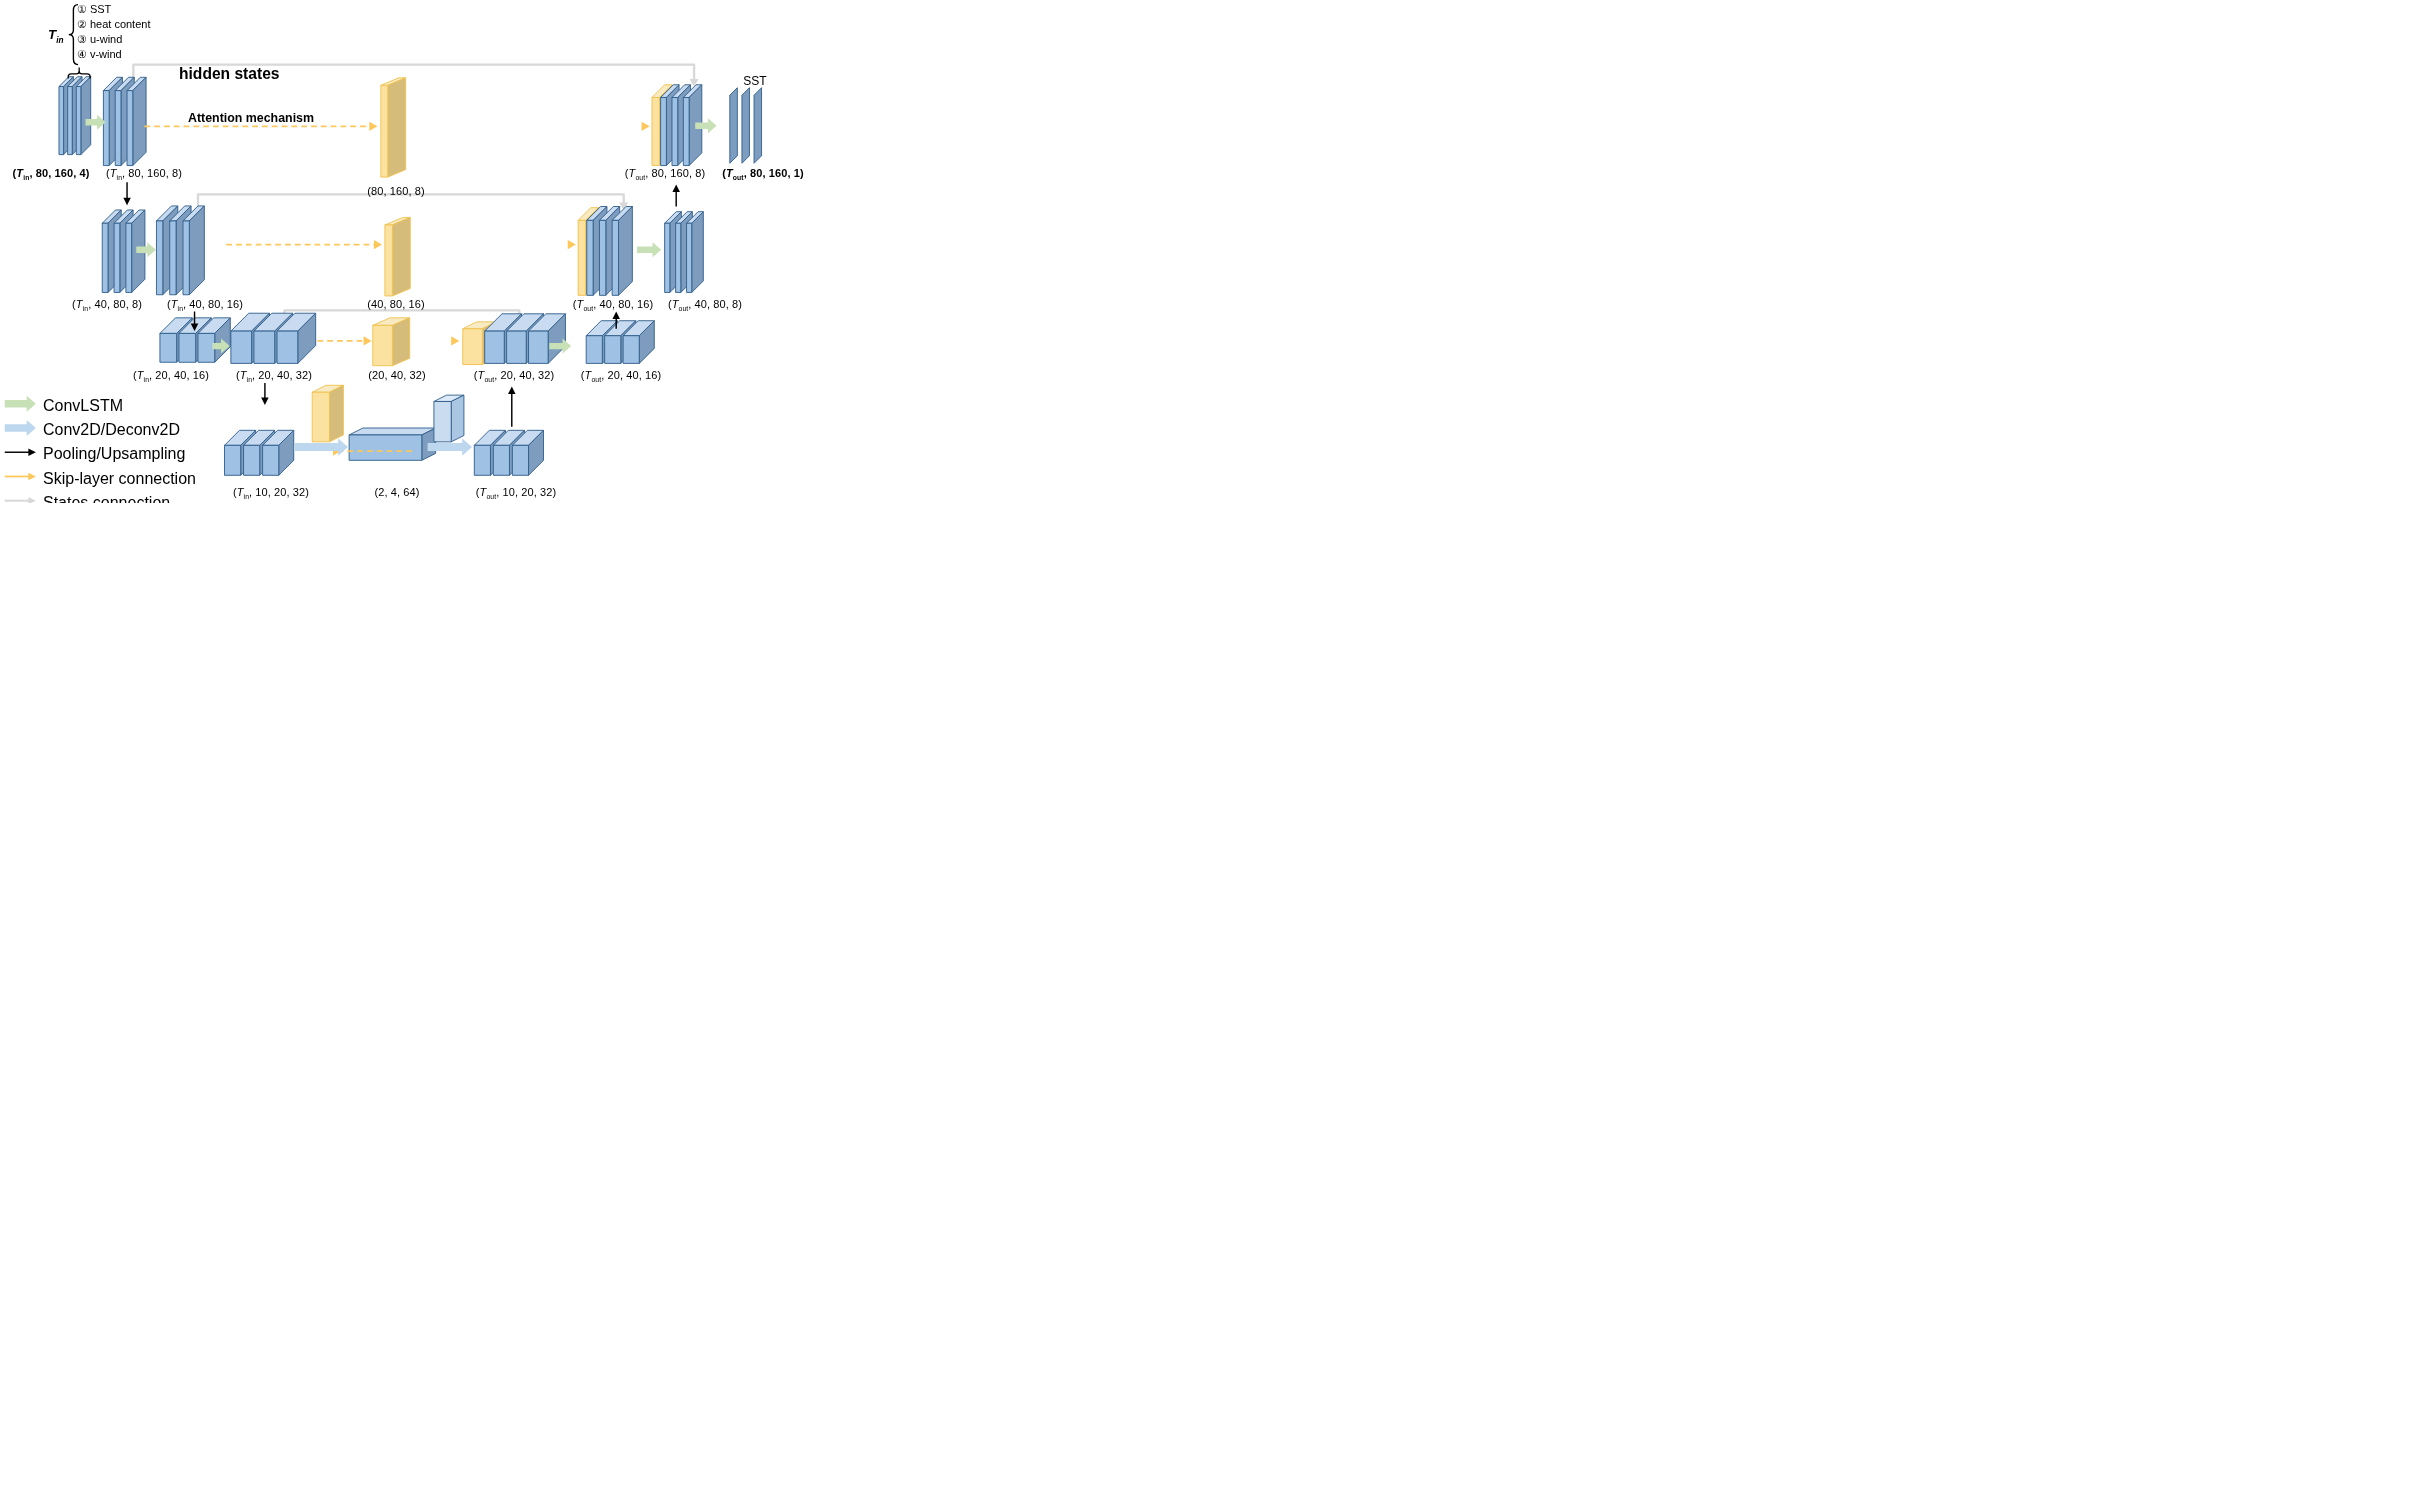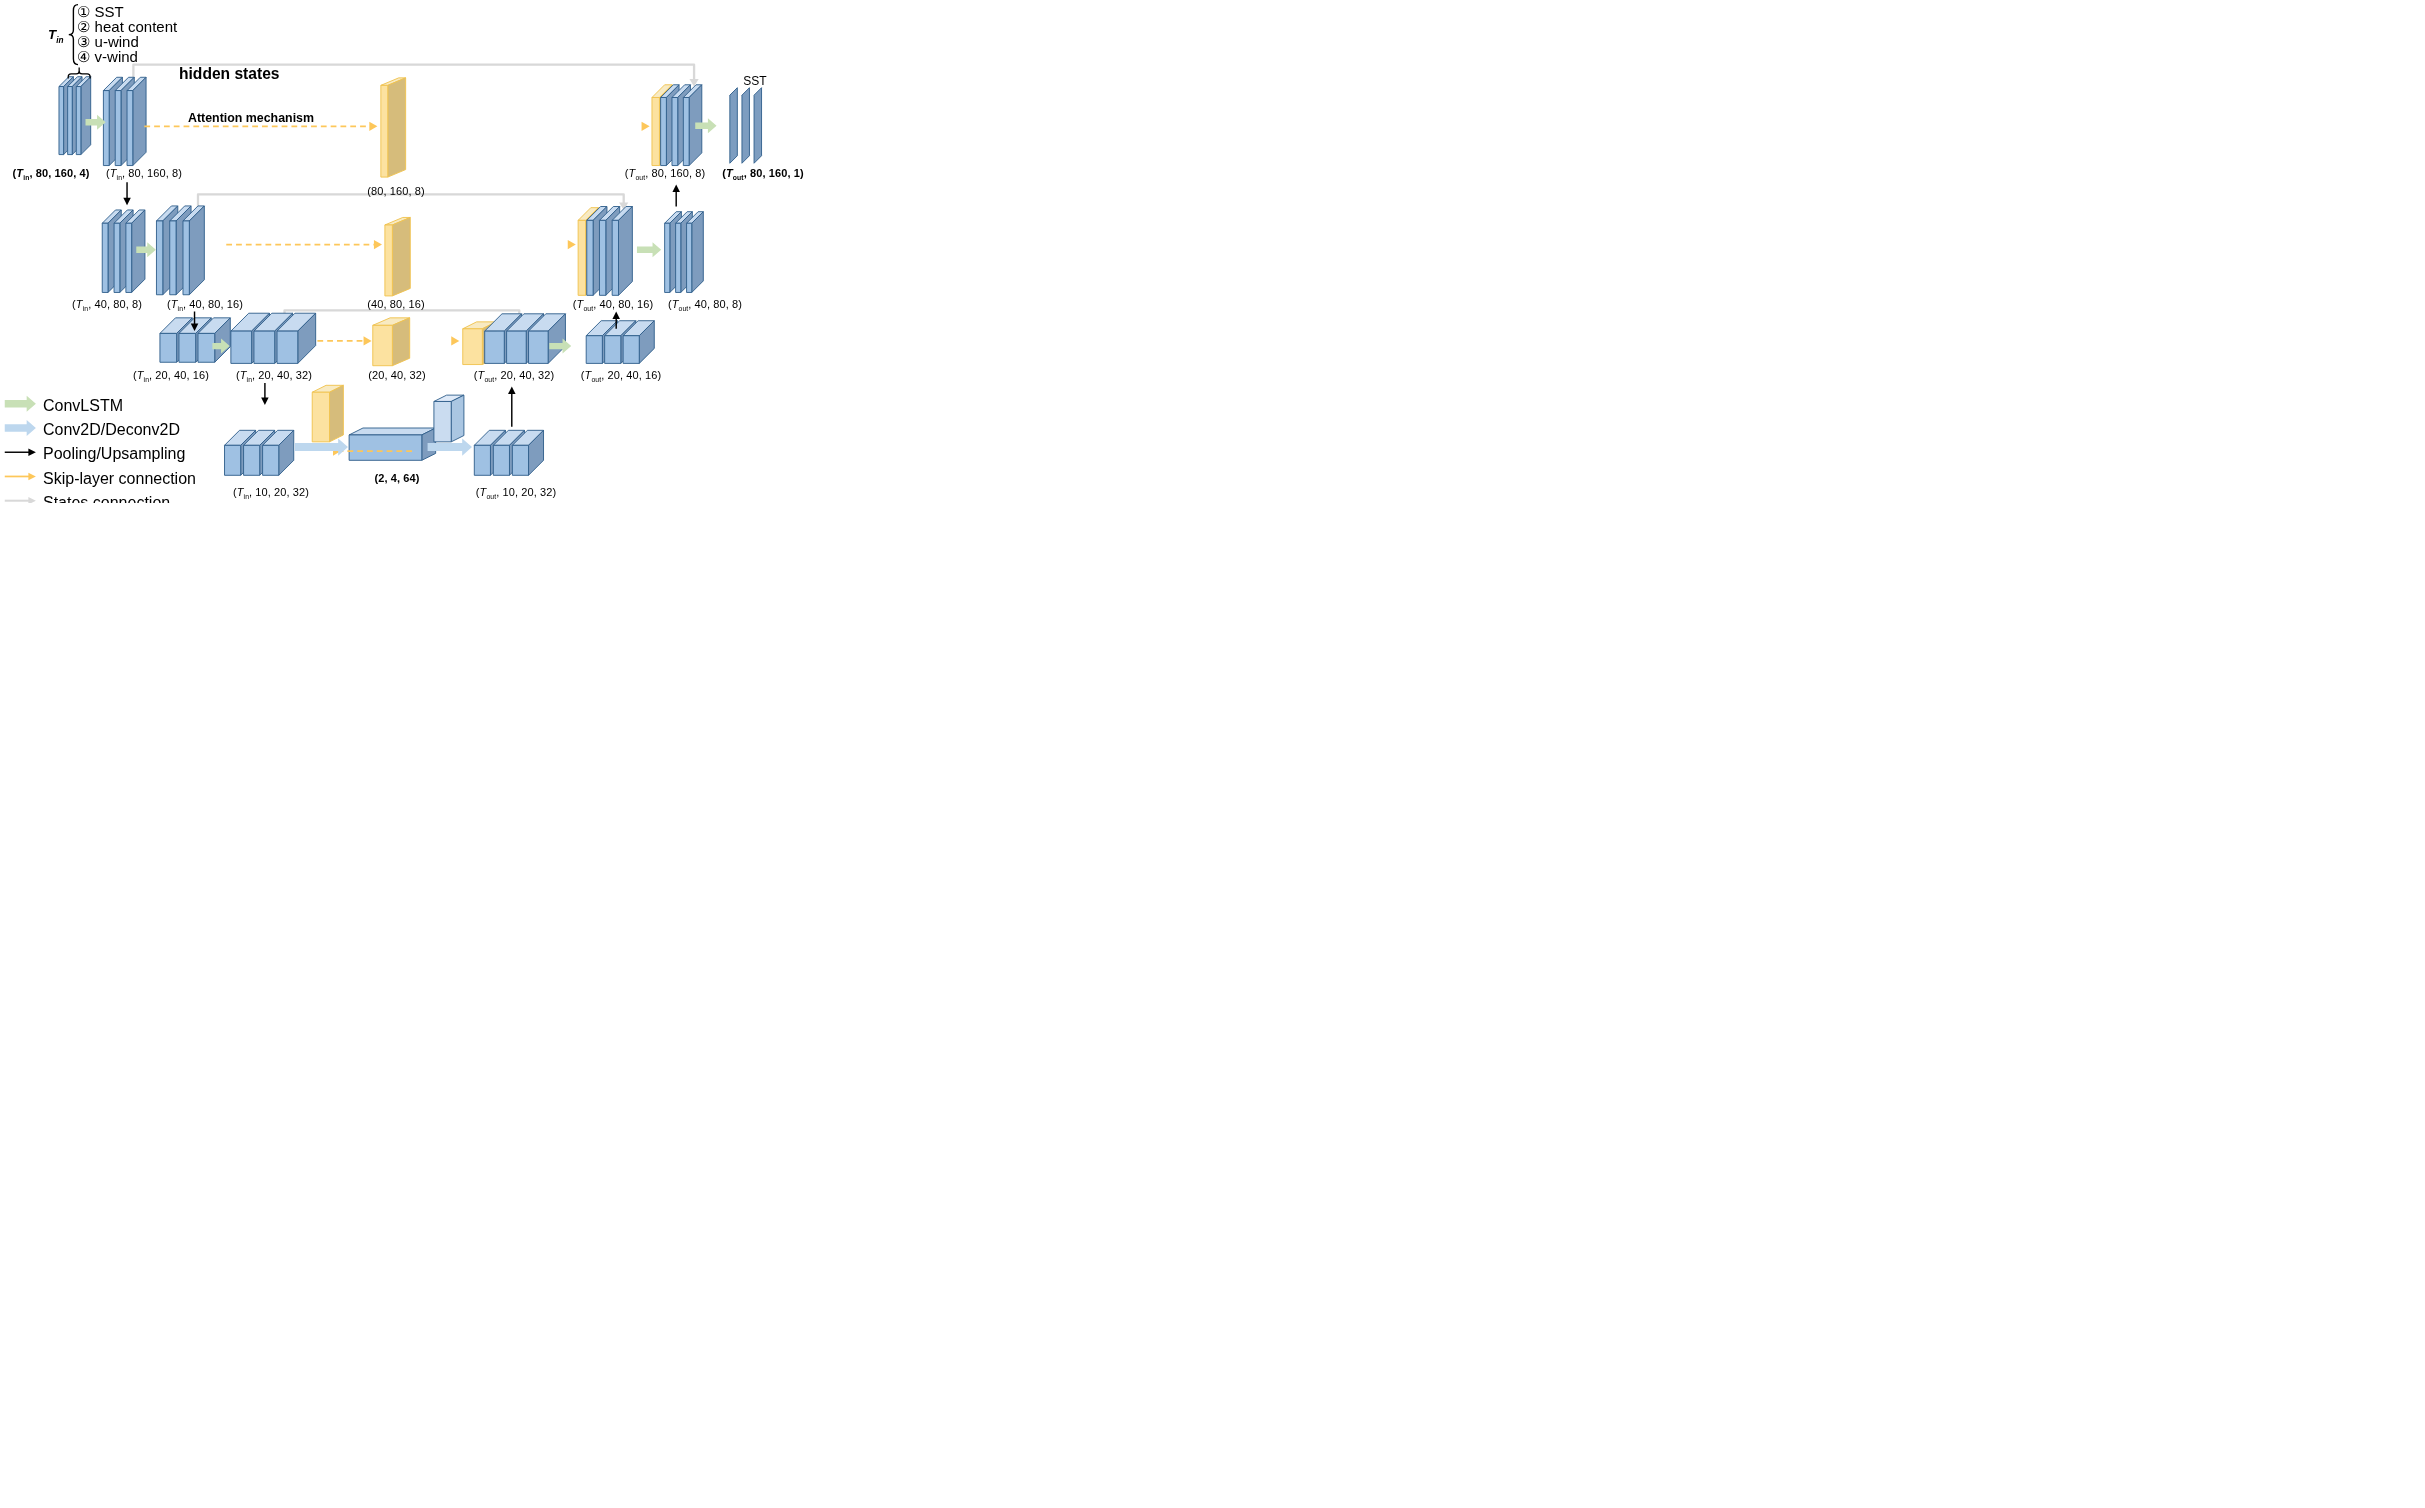--- a/index.html
+++ b/index.html
@@ -6,21 +6,21 @@
   #page{position:relative;width:809px;height:503px;background:#fff;overflow:hidden;
         font-family:"Liberation Sans", sans-serif;color:#000;}
   #scene{position:absolute;left:0;top:0;}
   .tl{position:absolute;transform:translateX(-50%);font-size:11px;white-space:nowrap;
       letter-spacing:0.1px;}
   .tl i{font-style:italic;}
   .tl sub, .sym sub{font-size:0.62em;}
   .b{font-weight:bold;}
   .hdr{position:absolute;font-weight:bold;white-space:nowrap;margin-left:24px;}
   .sym{position:absolute;font-weight:bold;font-style:italic;font-size:13.3px;white-space:nowrap;}
-  .var{position:absolute;font-size:15px;white-space:nowrap;}
+  .var{position:absolute;font-size:11px;white-space:nowrap;}
   .legend-label{position:absolute;font-size:16px;white-space:nowrap;}
   .sst{position:absolute;transform:translateX(-50%);font-size:12px;white-space:nowrap;}
 </style>
 </head>
 <body>
 
 <div id="page">
   <svg id="scene" width="809" height="503" viewBox="0 0 1402 872">
       <g>
         <polyline points="231,165 231,112 1203,112 1203,138" fill="none" stroke="#d8d8d8" stroke-width="4" stroke-linejoin="round"></polyline>
@@ -346,21 +346,21 @@
   <div class="tl" style="left:613px;top:298px;">(<i>T</i><sub>out</sub>, 40, 80, 16)</div>
   <div class="tl" style="left:705px;top:298px;">(<i>T</i><sub>out</sub>, 40, 80, 8)</div>
 
   <div class="tl" style="left:171px;top:369px;">(<i>T</i><sub>in</sub>, 20, 40, 16)</div>
   <div class="tl" style="left:274px;top:369px;">(<i>T</i><sub>in</sub>, 20, 40, 32)</div>
   <div class="tl" style="left:397px;top:369px;">(20, 40, 32)</div>
   <div class="tl" style="left:514px;top:369px;">(<i>T</i><sub>out</sub>, 20, 40, 32)</div>
   <div class="tl" style="left:621px;top:369px;">(<i>T</i><sub>out</sub>, 20, 40, 16)</div>
 
   <div class="tl" style="left:271px;top:486px;">(<i>T</i><sub>in</sub>, 10, 20, 32)</div>
-  <div class="tl" style="left:397px;top:472px;font-weight:bold;">(2, 4, 64)</div>
+  <div class="tl" style="left:397px;top:486px;">(2, 4, 64)</div>
   <div class="tl" style="left:516px;top:486px;">(<i>T</i><sub>out</sub>, 10, 20, 32)</div>
 
   <div class="legend-label" style="left:43px;top:397px;">ConvLSTM</div>
   <div class="legend-label" style="left:43px;top:421px;">Conv2D/Deconv2D</div>
   <div class="legend-label" style="left:43px;top:445px;">Pooling/Upsampling</div>
   <div class="legend-label" style="left:43px;top:470px;">Skip-layer connection</div>
   <div class="legend-label" style="left:43px;top:494px;">States connection</div>
 </div>
 
 

